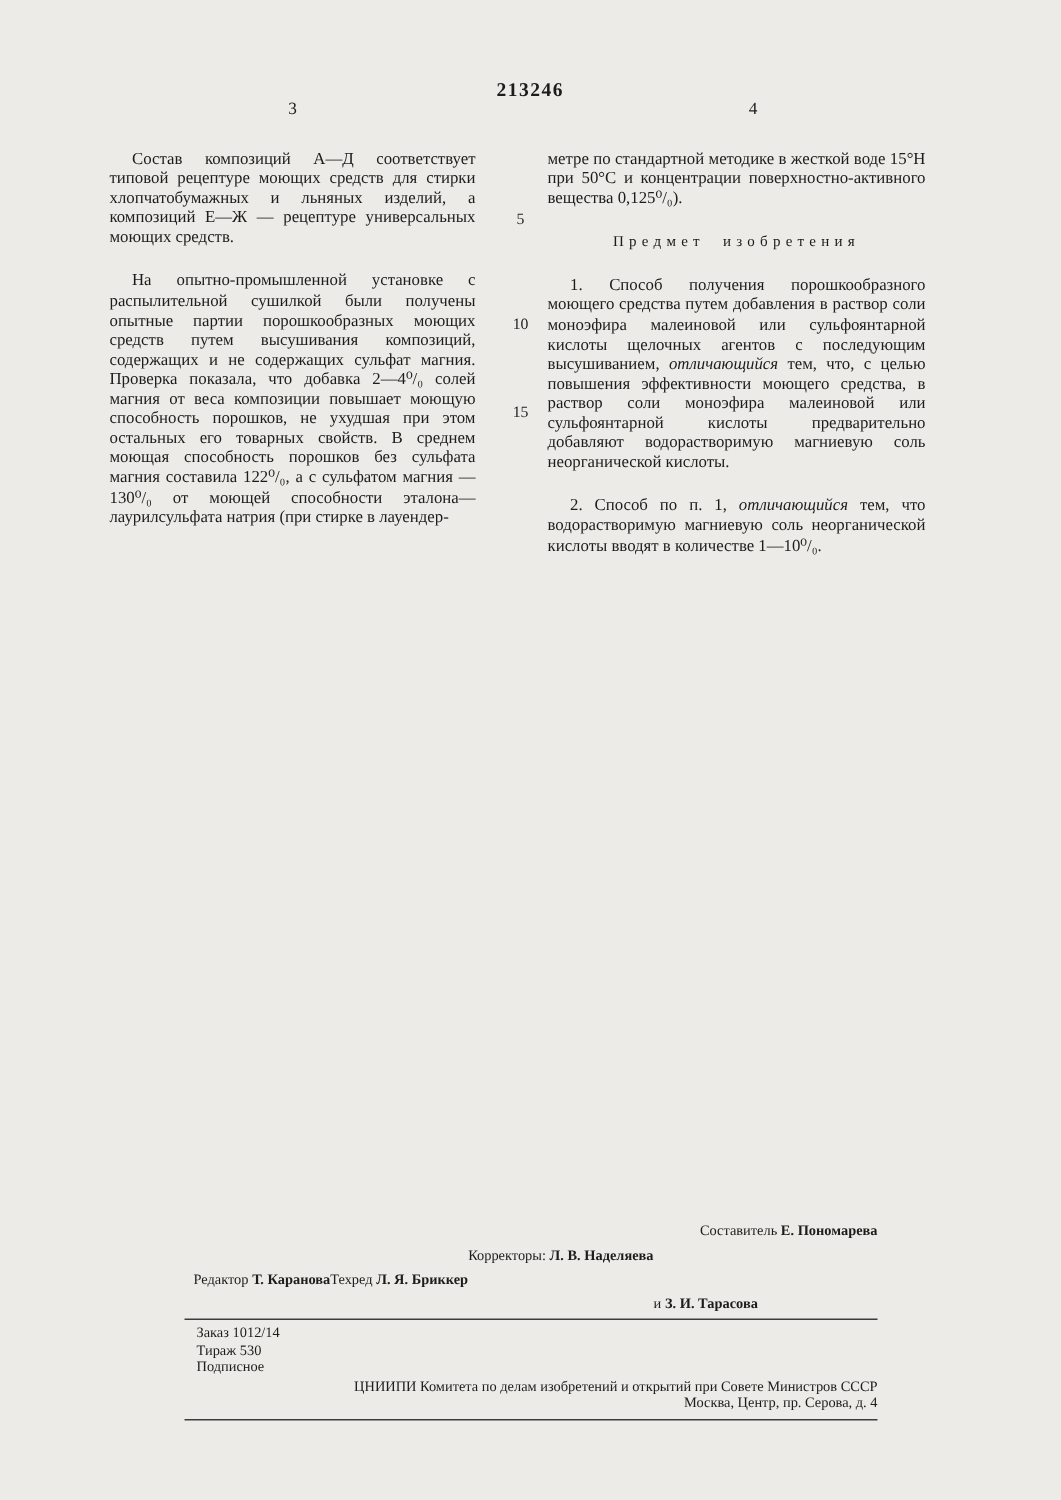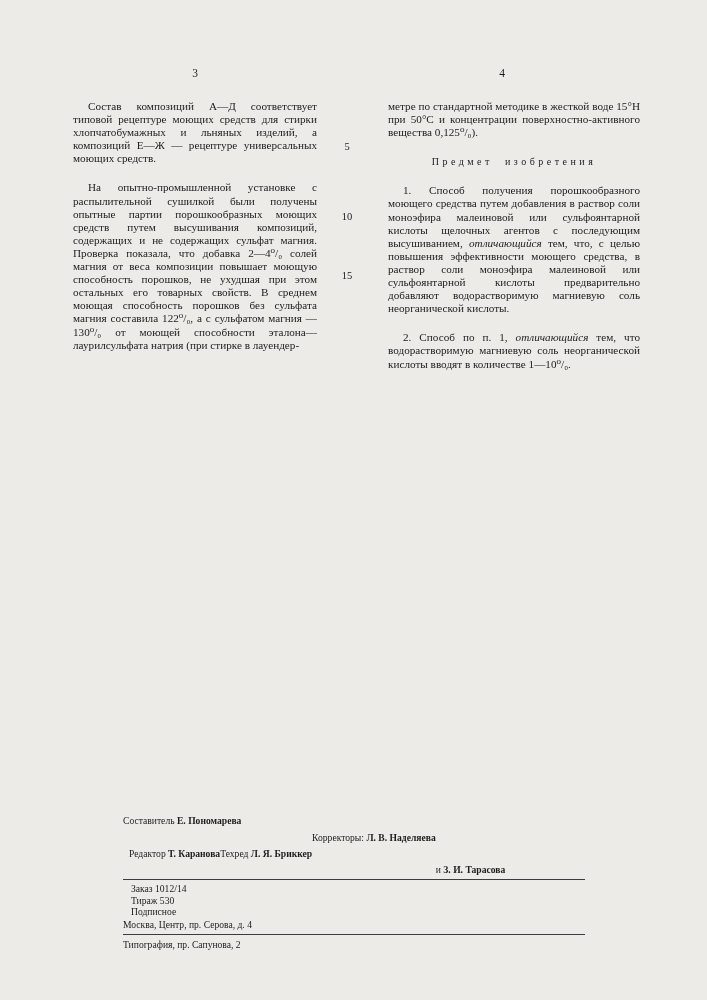--- a/index.html
+++ b/index.html
@@ -47,21 +47,21 @@
   .gutter-num.n15 { top: 270px; }
 
   .col {
     position: absolute;
     top: 84px;
     text-align: justify;
     font-size: 11.2px;
     line-height: 13.1px;
   }
   .col-left  { left: 57px;  width: 276px; }
-  .col-right { left: 372px; width: 284px; }
+  .col-right { left: 349px; width: 284px; }
 
   .para {
     margin: 16px;
     text-indent: 15px;
   }
   .para.cont { text-indent: 0; }
 
   .claims-heading {
     margin: 7px 0 7px 0;
     font-size: 10px;
@@ -73,21 +73,21 @@
 
   .imprint {
     position: absolute;
     left: 123px;
     top: 815px;
     width: 462px;
     font-size: 9.6px;
     line-height: 11.5px;
   }
   .imp-row { margin: 0; }
-  .imp-row.center { text-align: left; }
+  .imp-row.center { text-align: right; }
   .staff {
     display: flex;
     justify-content: flex-start;
     align-items: center;
     margin-top: 5px;
     padding: 0 6px;
   }
   .correctors {
     display: flex;
     flex-direction: row;
@@ -108,20 +108,21 @@
   }
   .typography-line { margin-top: 4px; }
   b { font-weight: bold; }
   i { }
 </style>
 </head>
 <body>
 
 <div class="page">
 
+  <div class="patent-number">213246</div>
 
   <div class="page-num left">3</div>
   <div class="page-num right">4</div>
 
   <div class="gutter-num n5">5</div>
   <div class="gutter-num n10">10</div>
   <div class="gutter-num n15">15</div>
 
   <div class="col col-left">
     <p class="para">Состав композиций А—Д соответствует типовой рецептуре моющих средств для стирки хлопчатобумажных и льняных изделий, а композиций Е—Ж — рецептуре универсальных моющих средств.</p>
@@ -152,21 +153,21 @@
     </div>
 
     <div class="imp-rule"></div>
 
     <div class="imp-row order-row">
       <span>Заказ 1012/14</span>
       <span>Тираж 530</span>
       <span>Подписное</span>
     </div>
 
+    <div class="imp-row center">ЦНИИПИ Комитета по делам изобретений и открытий при Совете Министров СССР</div>
     <div class="imp-row center">Москва, Центр, пр. Серова, д. 4</div>
 
     <div class="imp-rule"></div>
 
-    <div class="imp-row center typography-line">Типография, пр. Сапунова, 2</div>
 
   </div>
 
 </div>
 
 </body></html>

